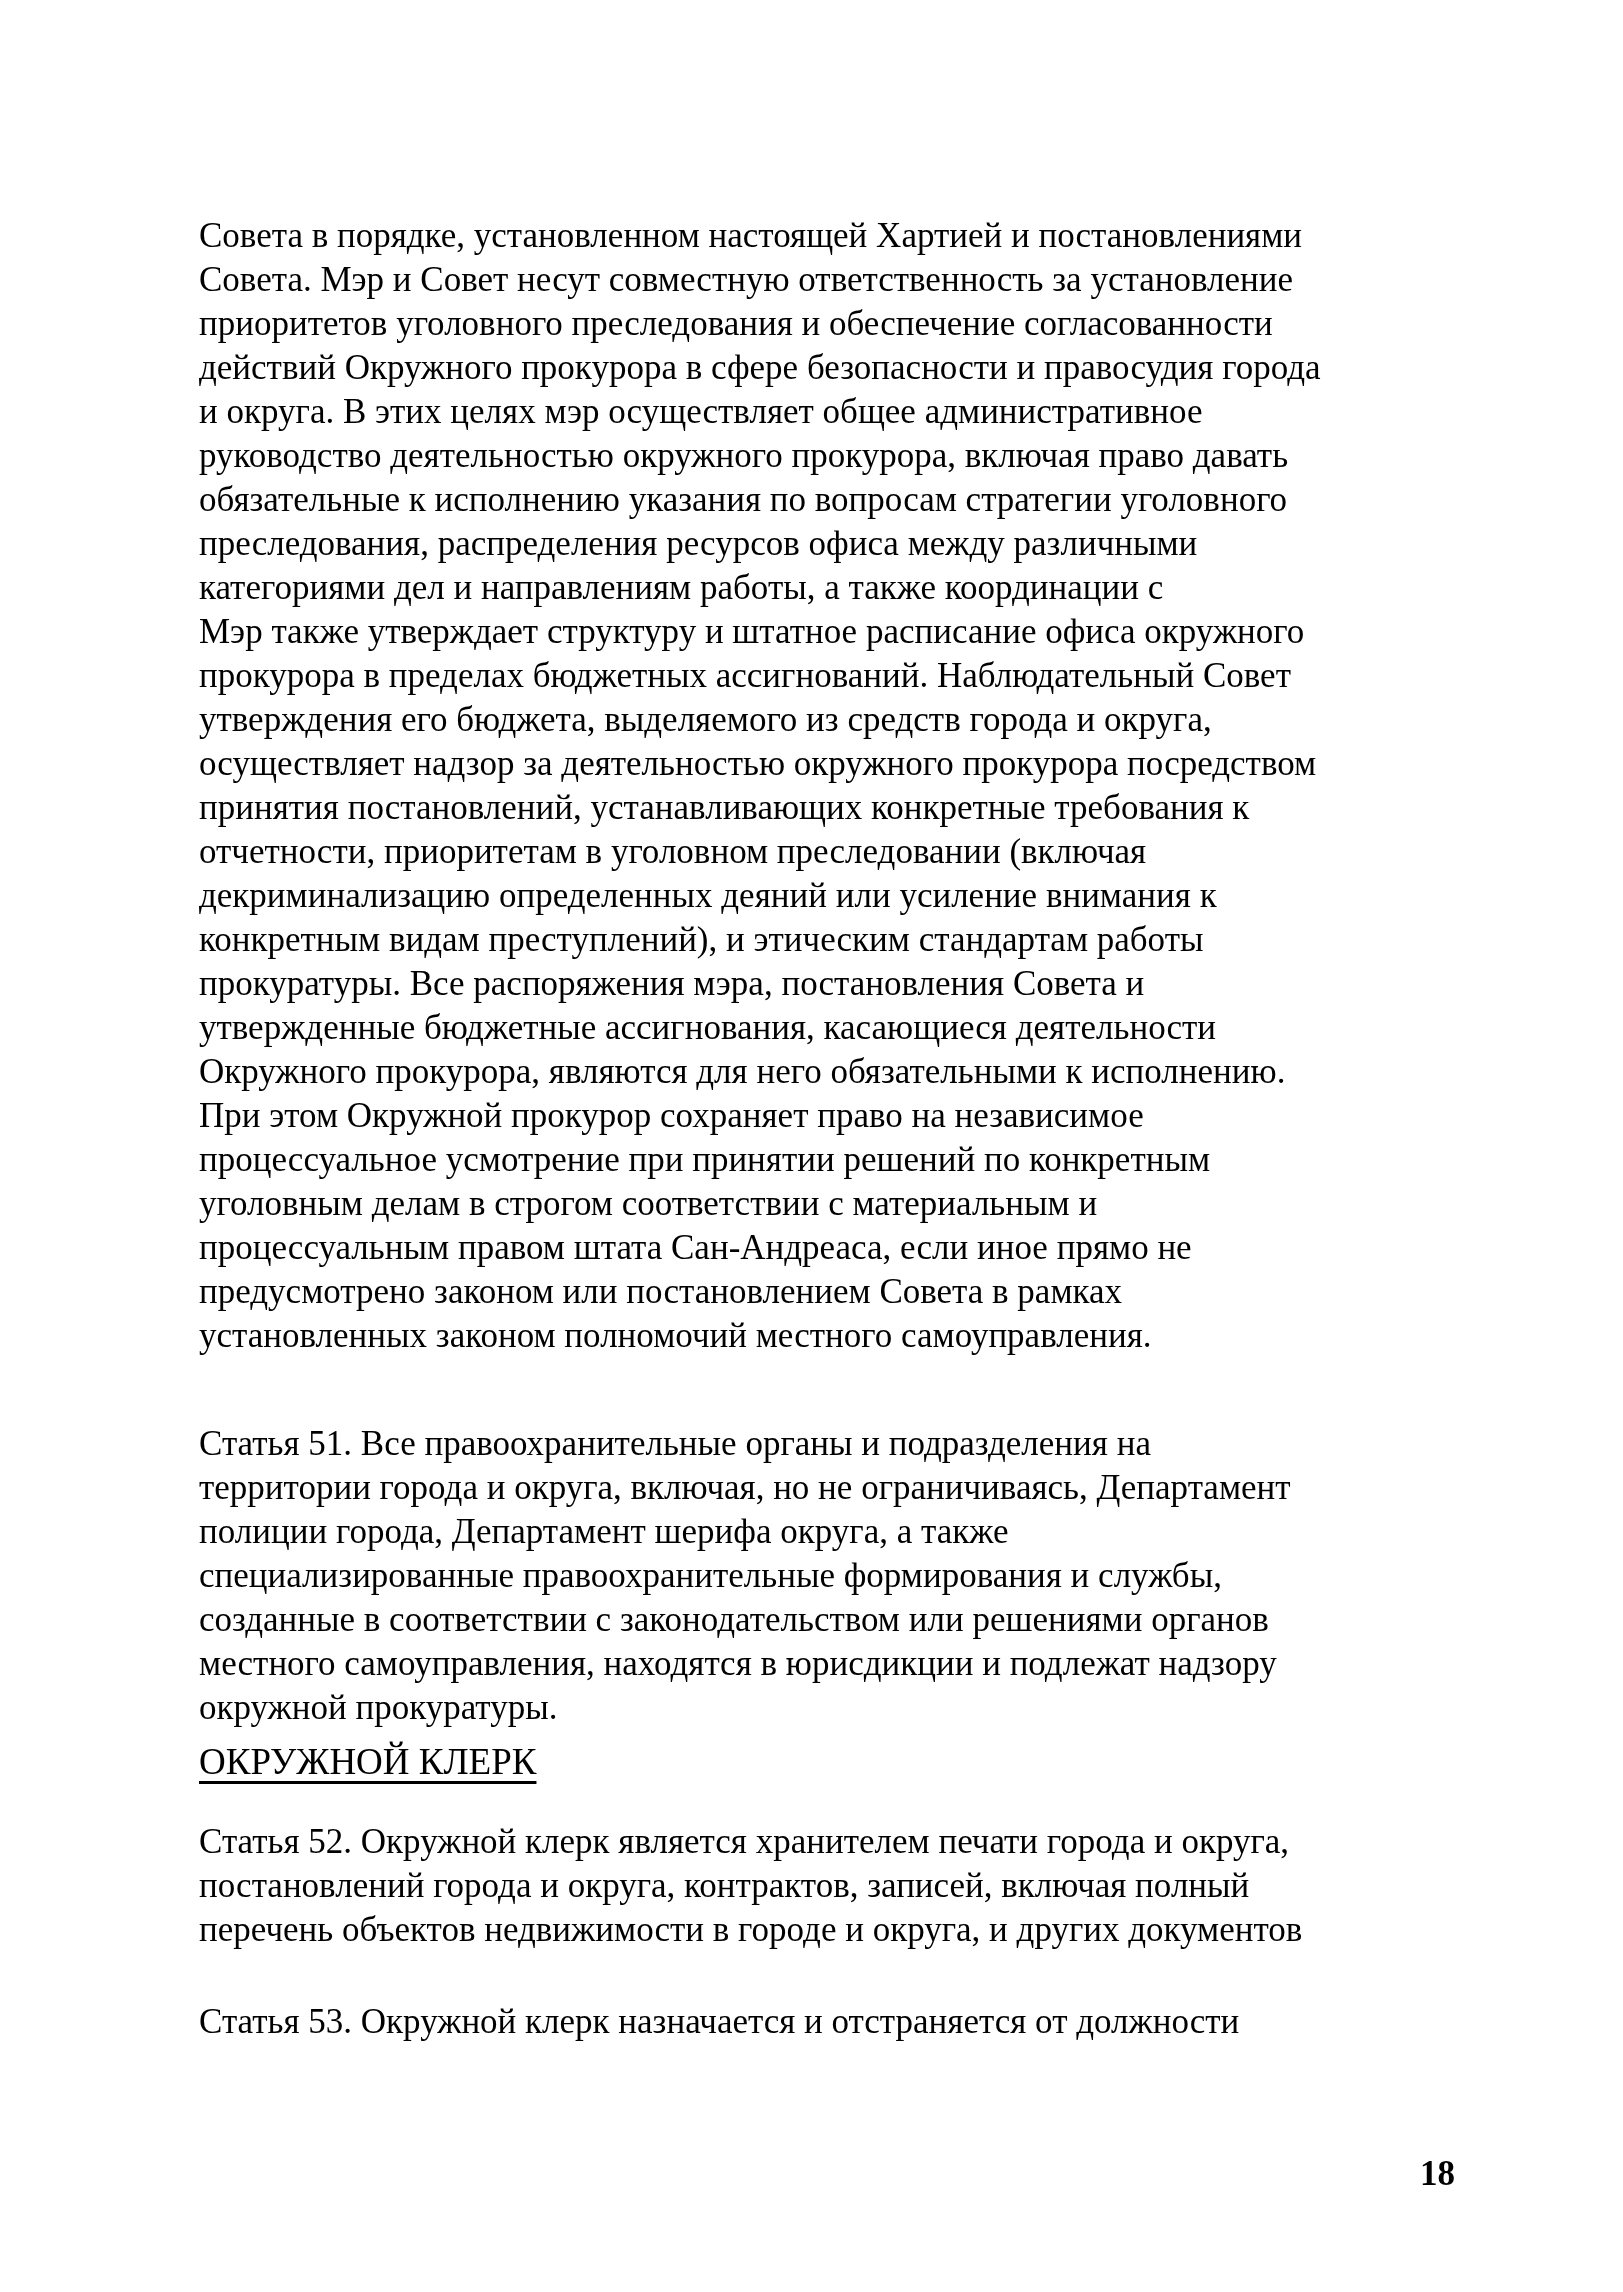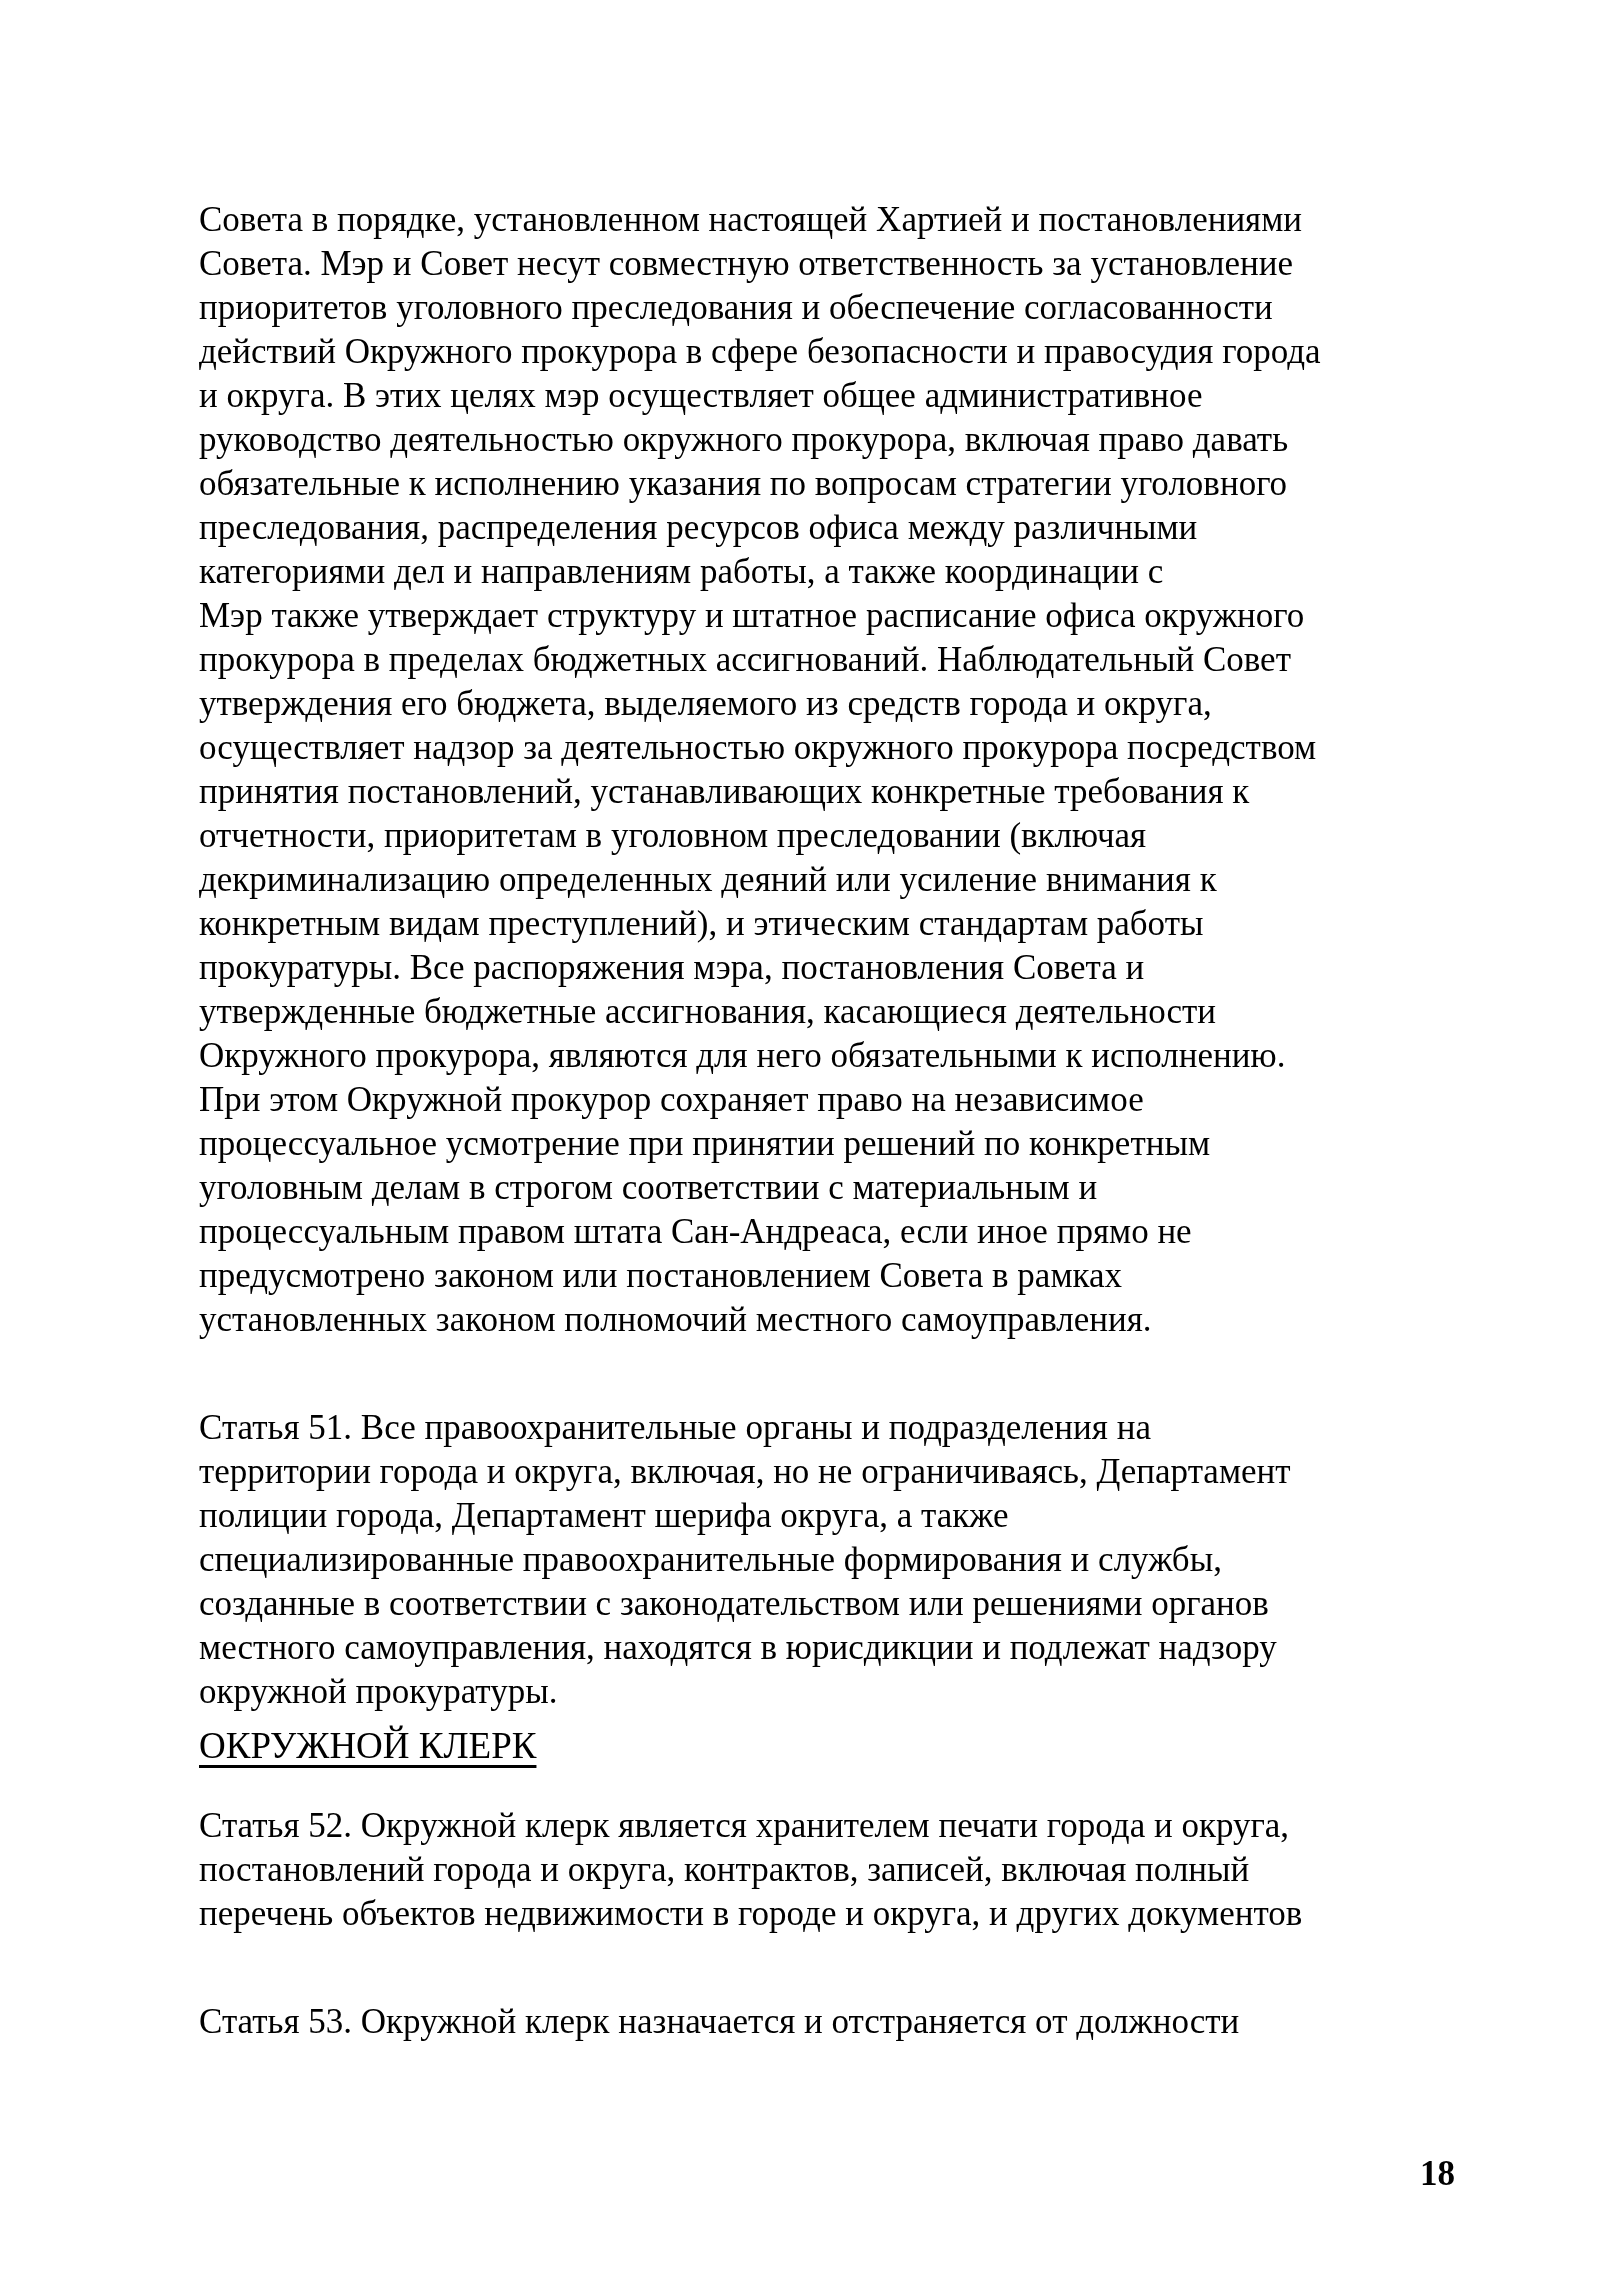--- a/index.html
+++ b/index.html
@@ -12,21 +12,21 @@
     width: 1623px;
     height: 2293px;
     background: #ffffff;
     color: #000000;
     font-family: "Liberation Serif", "DejaVu Serif", serif;
     overflow: hidden;
   }
   .content {
     position: absolute;
     left: 199px;
-    top: 198px;
+    top: 214px;
     width: 1233px;
   }
   .para {
     font-size: 35px;
     line-height: 44px;
     text-align: left;
   }
   .para .line {
     white-space: nowrap;
     height: 44px;
@@ -36,21 +36,21 @@
     margin: 9.8px 0 36px 0;
     font-size: 37px;
     line-height: 44px;
     font-weight: normal;
   }
   .section-heading .underline {
     text-decoration: underline;
     text-decoration-thickness: 2.9px;
     text-underline-offset: 6.9px;
   }
-  .para-article-53 { margin-top: 64px; }
+  .para-article-53 { margin-top: 48px; }
   .page-number {
     position: absolute;
     left: 1420px;
     top: 2152px;
     font-size: 35px;
     line-height: 44px;
     font-weight: bold;
   }
 </style>
 </head>

